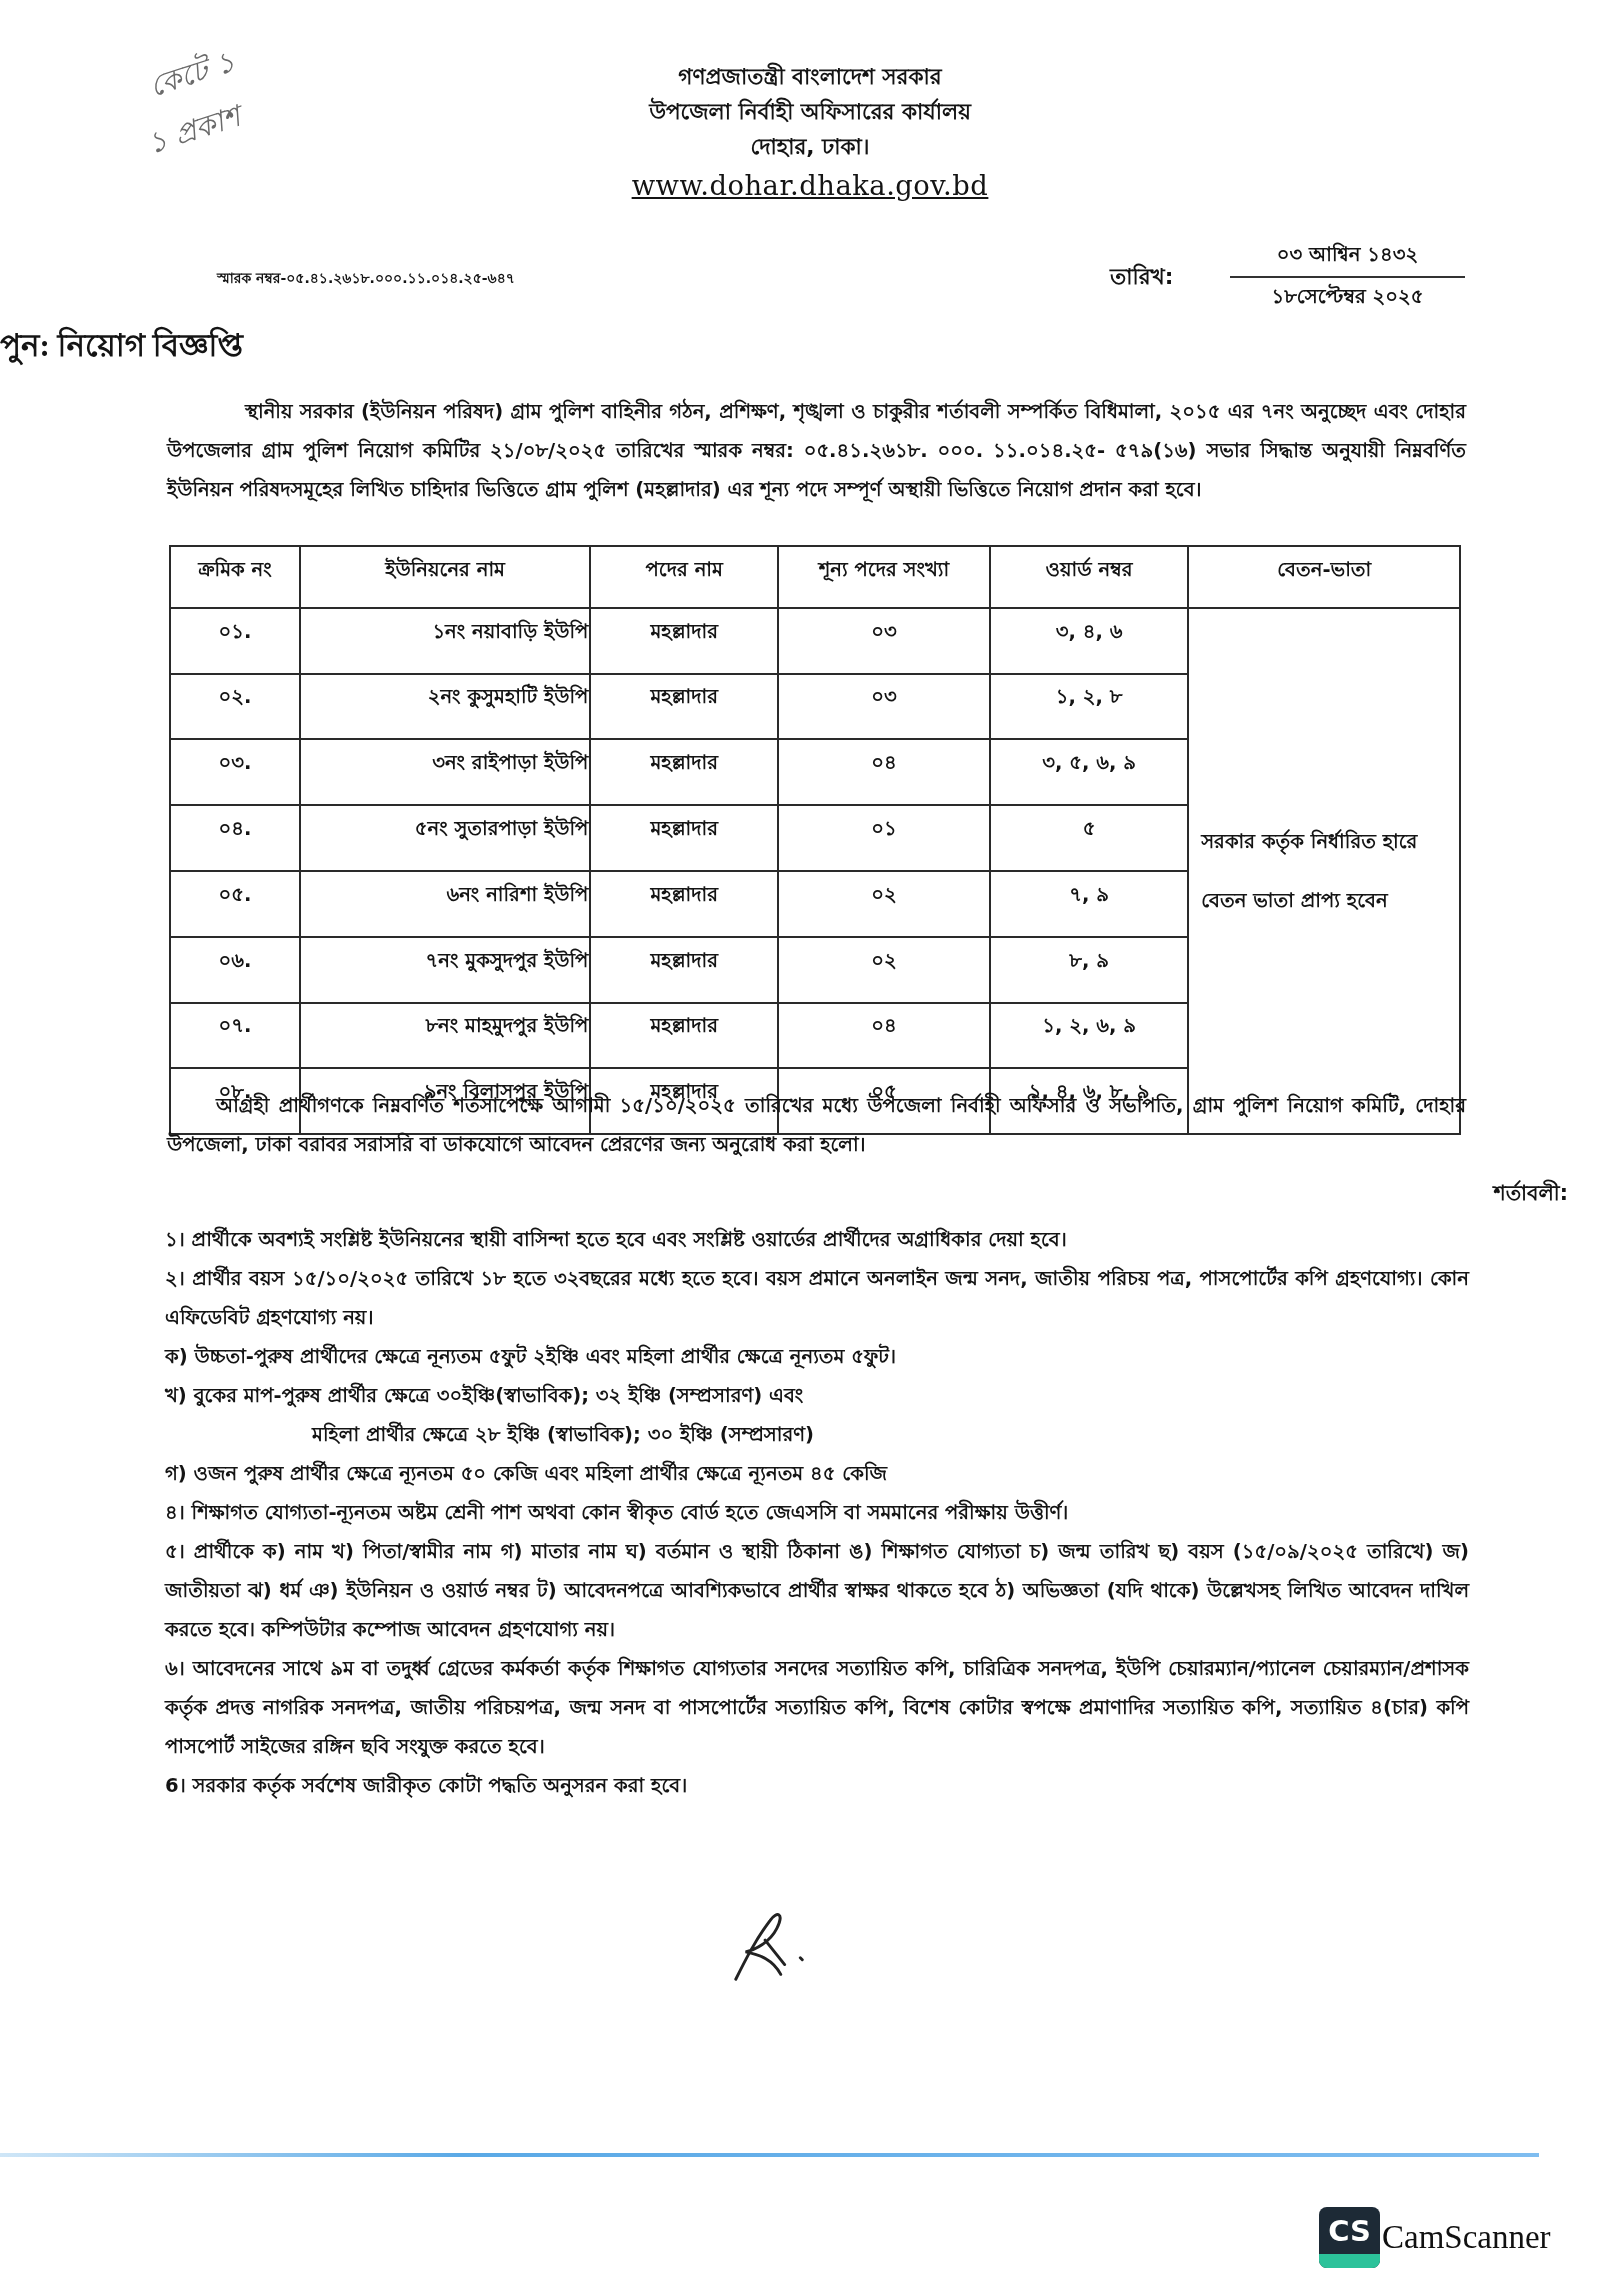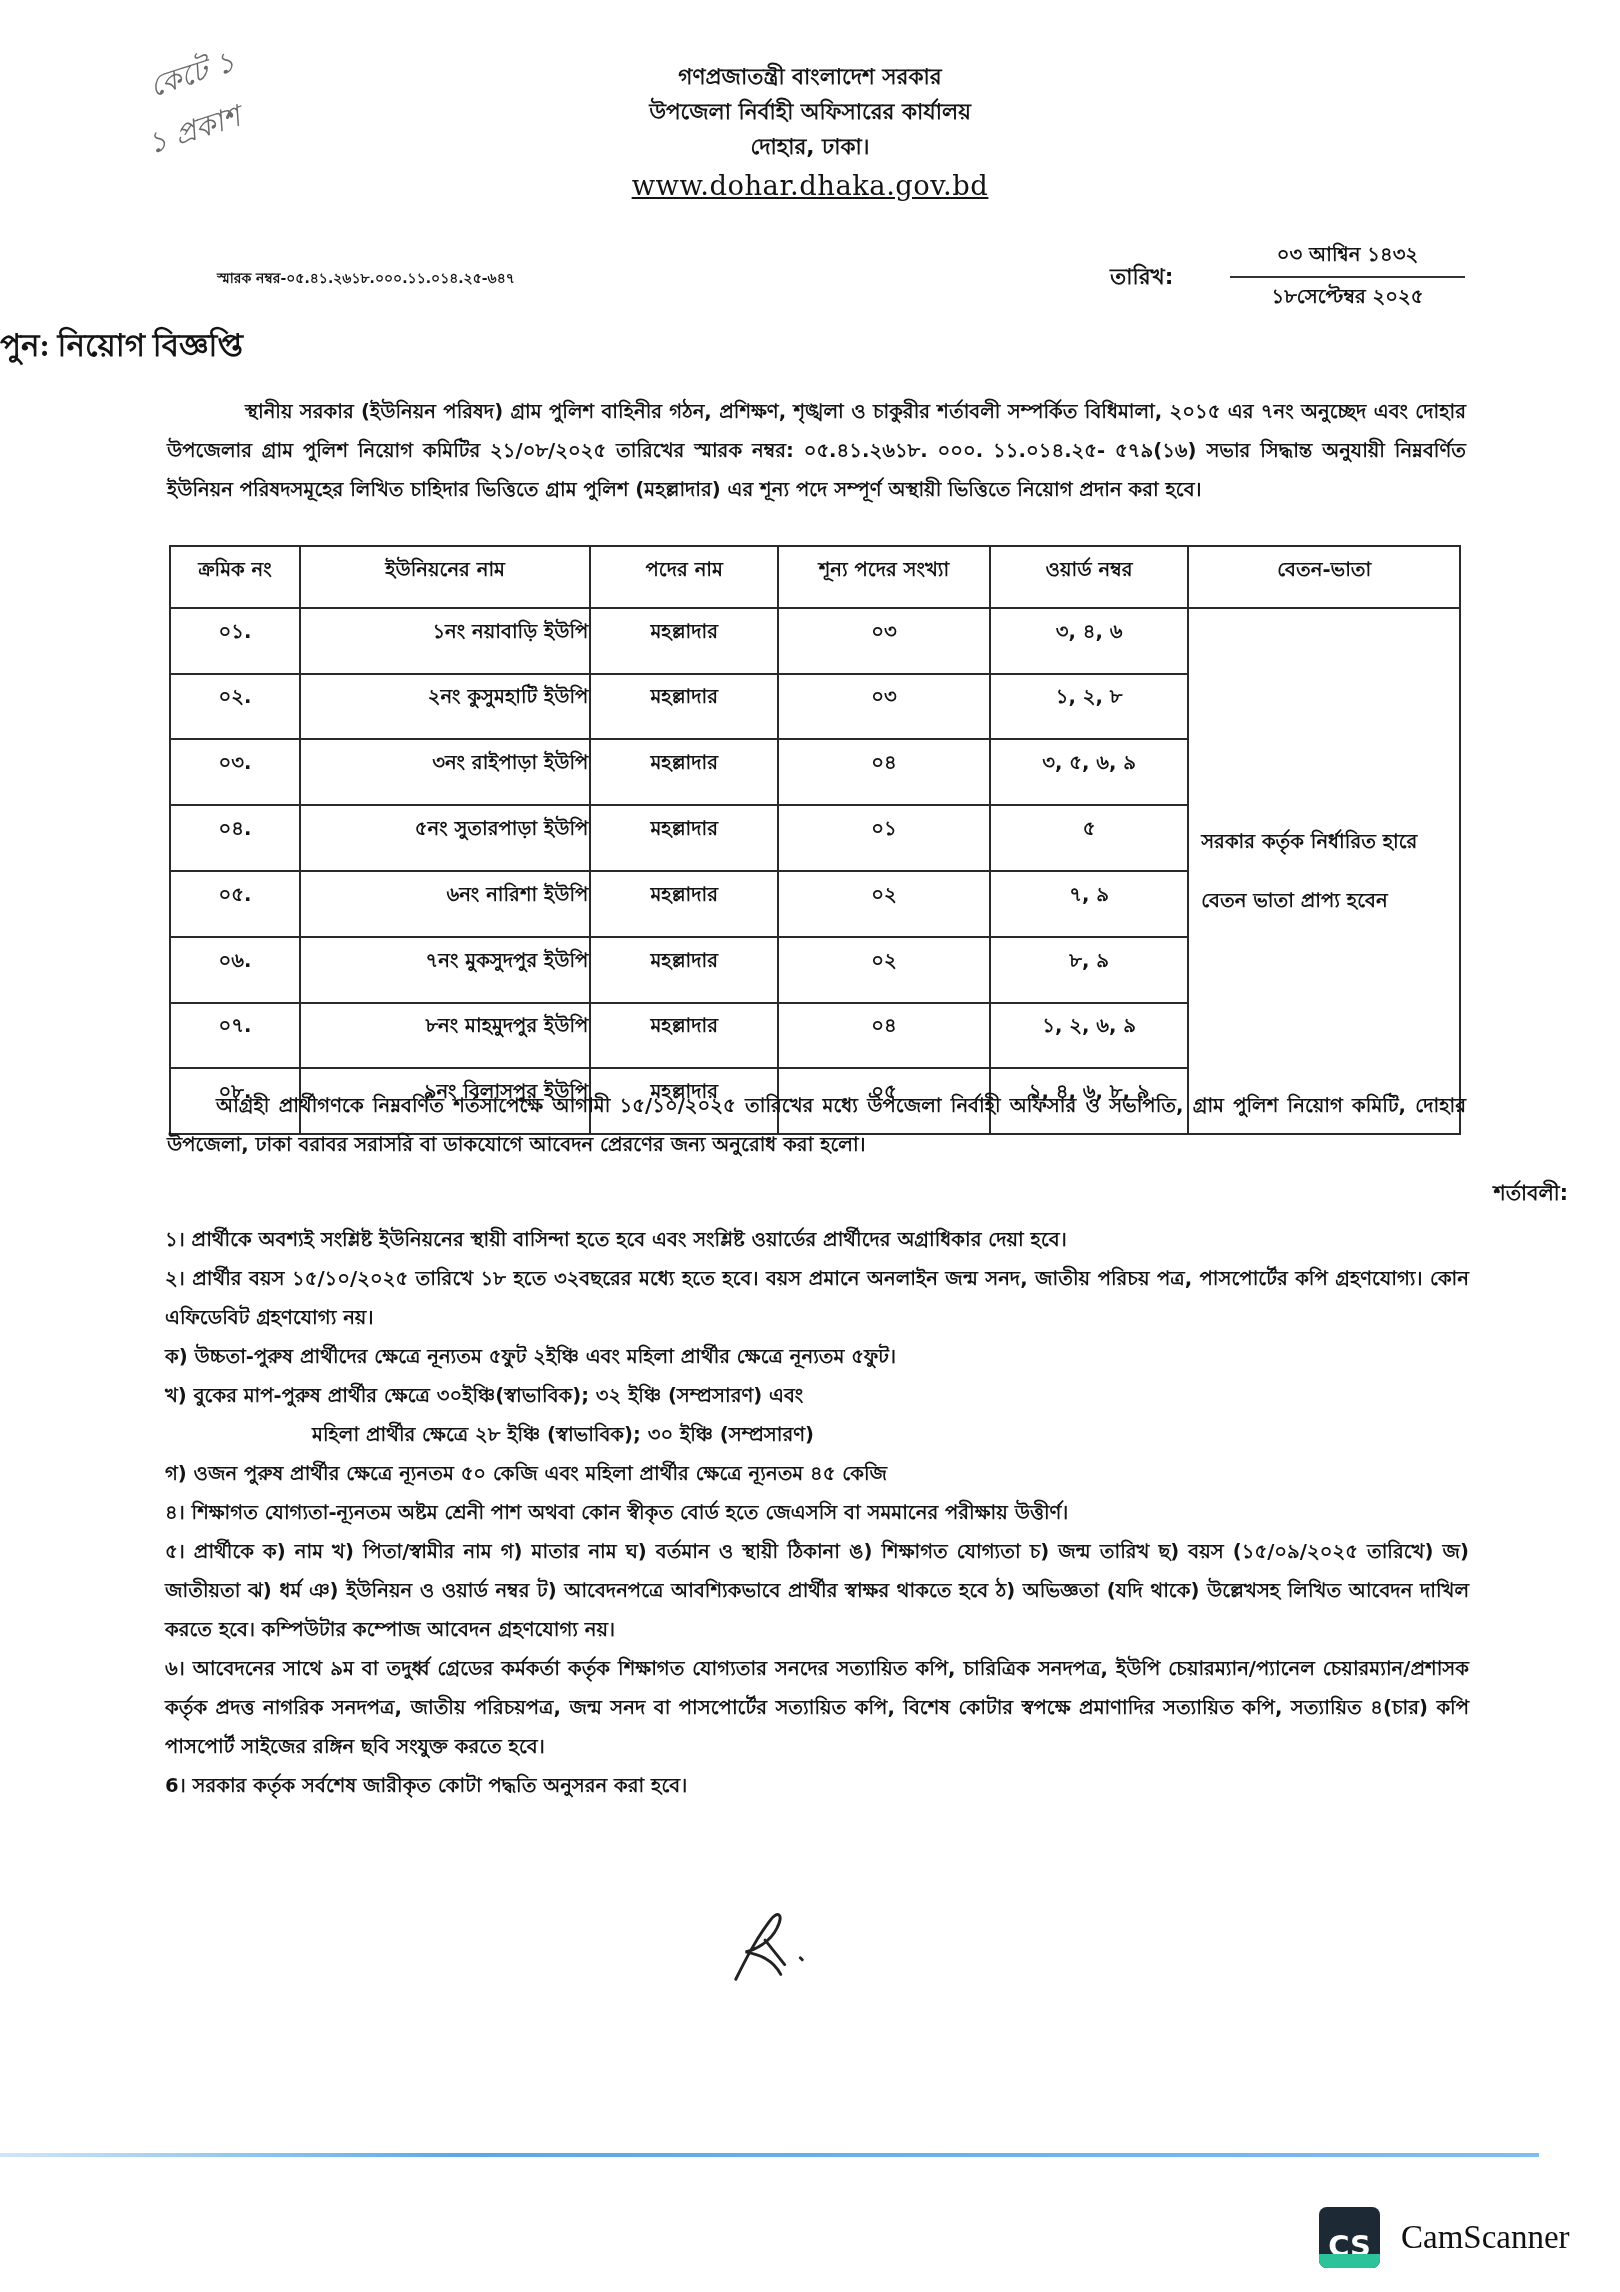--- a/index.html
+++ b/index.html
@@ -68,26 +68,26 @@
     .scan-line {
       position: absolute; left: 0; top: 2153px; width: 1539px; height: 3.9px;
       background: linear-gradient(90deg, #cfe6f7 0%, #5aa9e6 30%, #7fbdf0 100%);
     }
     .cs-logo { position: absolute; left: 1319px; top: 2207px; display: flex; align-items: center; }
     .cs-badge {
       width: 61px; height: 61px; border-radius: 7.8px; overflow: hidden; position: relative;
       background: #1d2a36;
     }
     .cs-badge .txt {
-      position: absolute; left: 0; top: 22px; width: 61px; text-align: center;
+      position: absolute; left: 0; top: 7px; width: 61px; text-align: center;
       color: #fff; font-weight: bold; font-size: 29px; font-family: "DejaVu Sans", sans-serif;
     }
     .cs-badge .bar { position: absolute; left: 0; bottom: 0; width: 61px; height: 13.7px; background: #2cc29a; }
     .cs-name {
-      margin-left: 21px; font-family: "Liberation Serif", serif; font-size: 33px; color: #111;
+      margin-left: 2px; font-family: "Liberation Serif", serif; font-size: 33px; color: #111;
     }
   </style>
 </head>
 <body>
 
 <div class="handnote">
   <span class="l1">কেটে ১</span>
   <span class="l2">১ প্রকাশ</span>
 </div>
 

